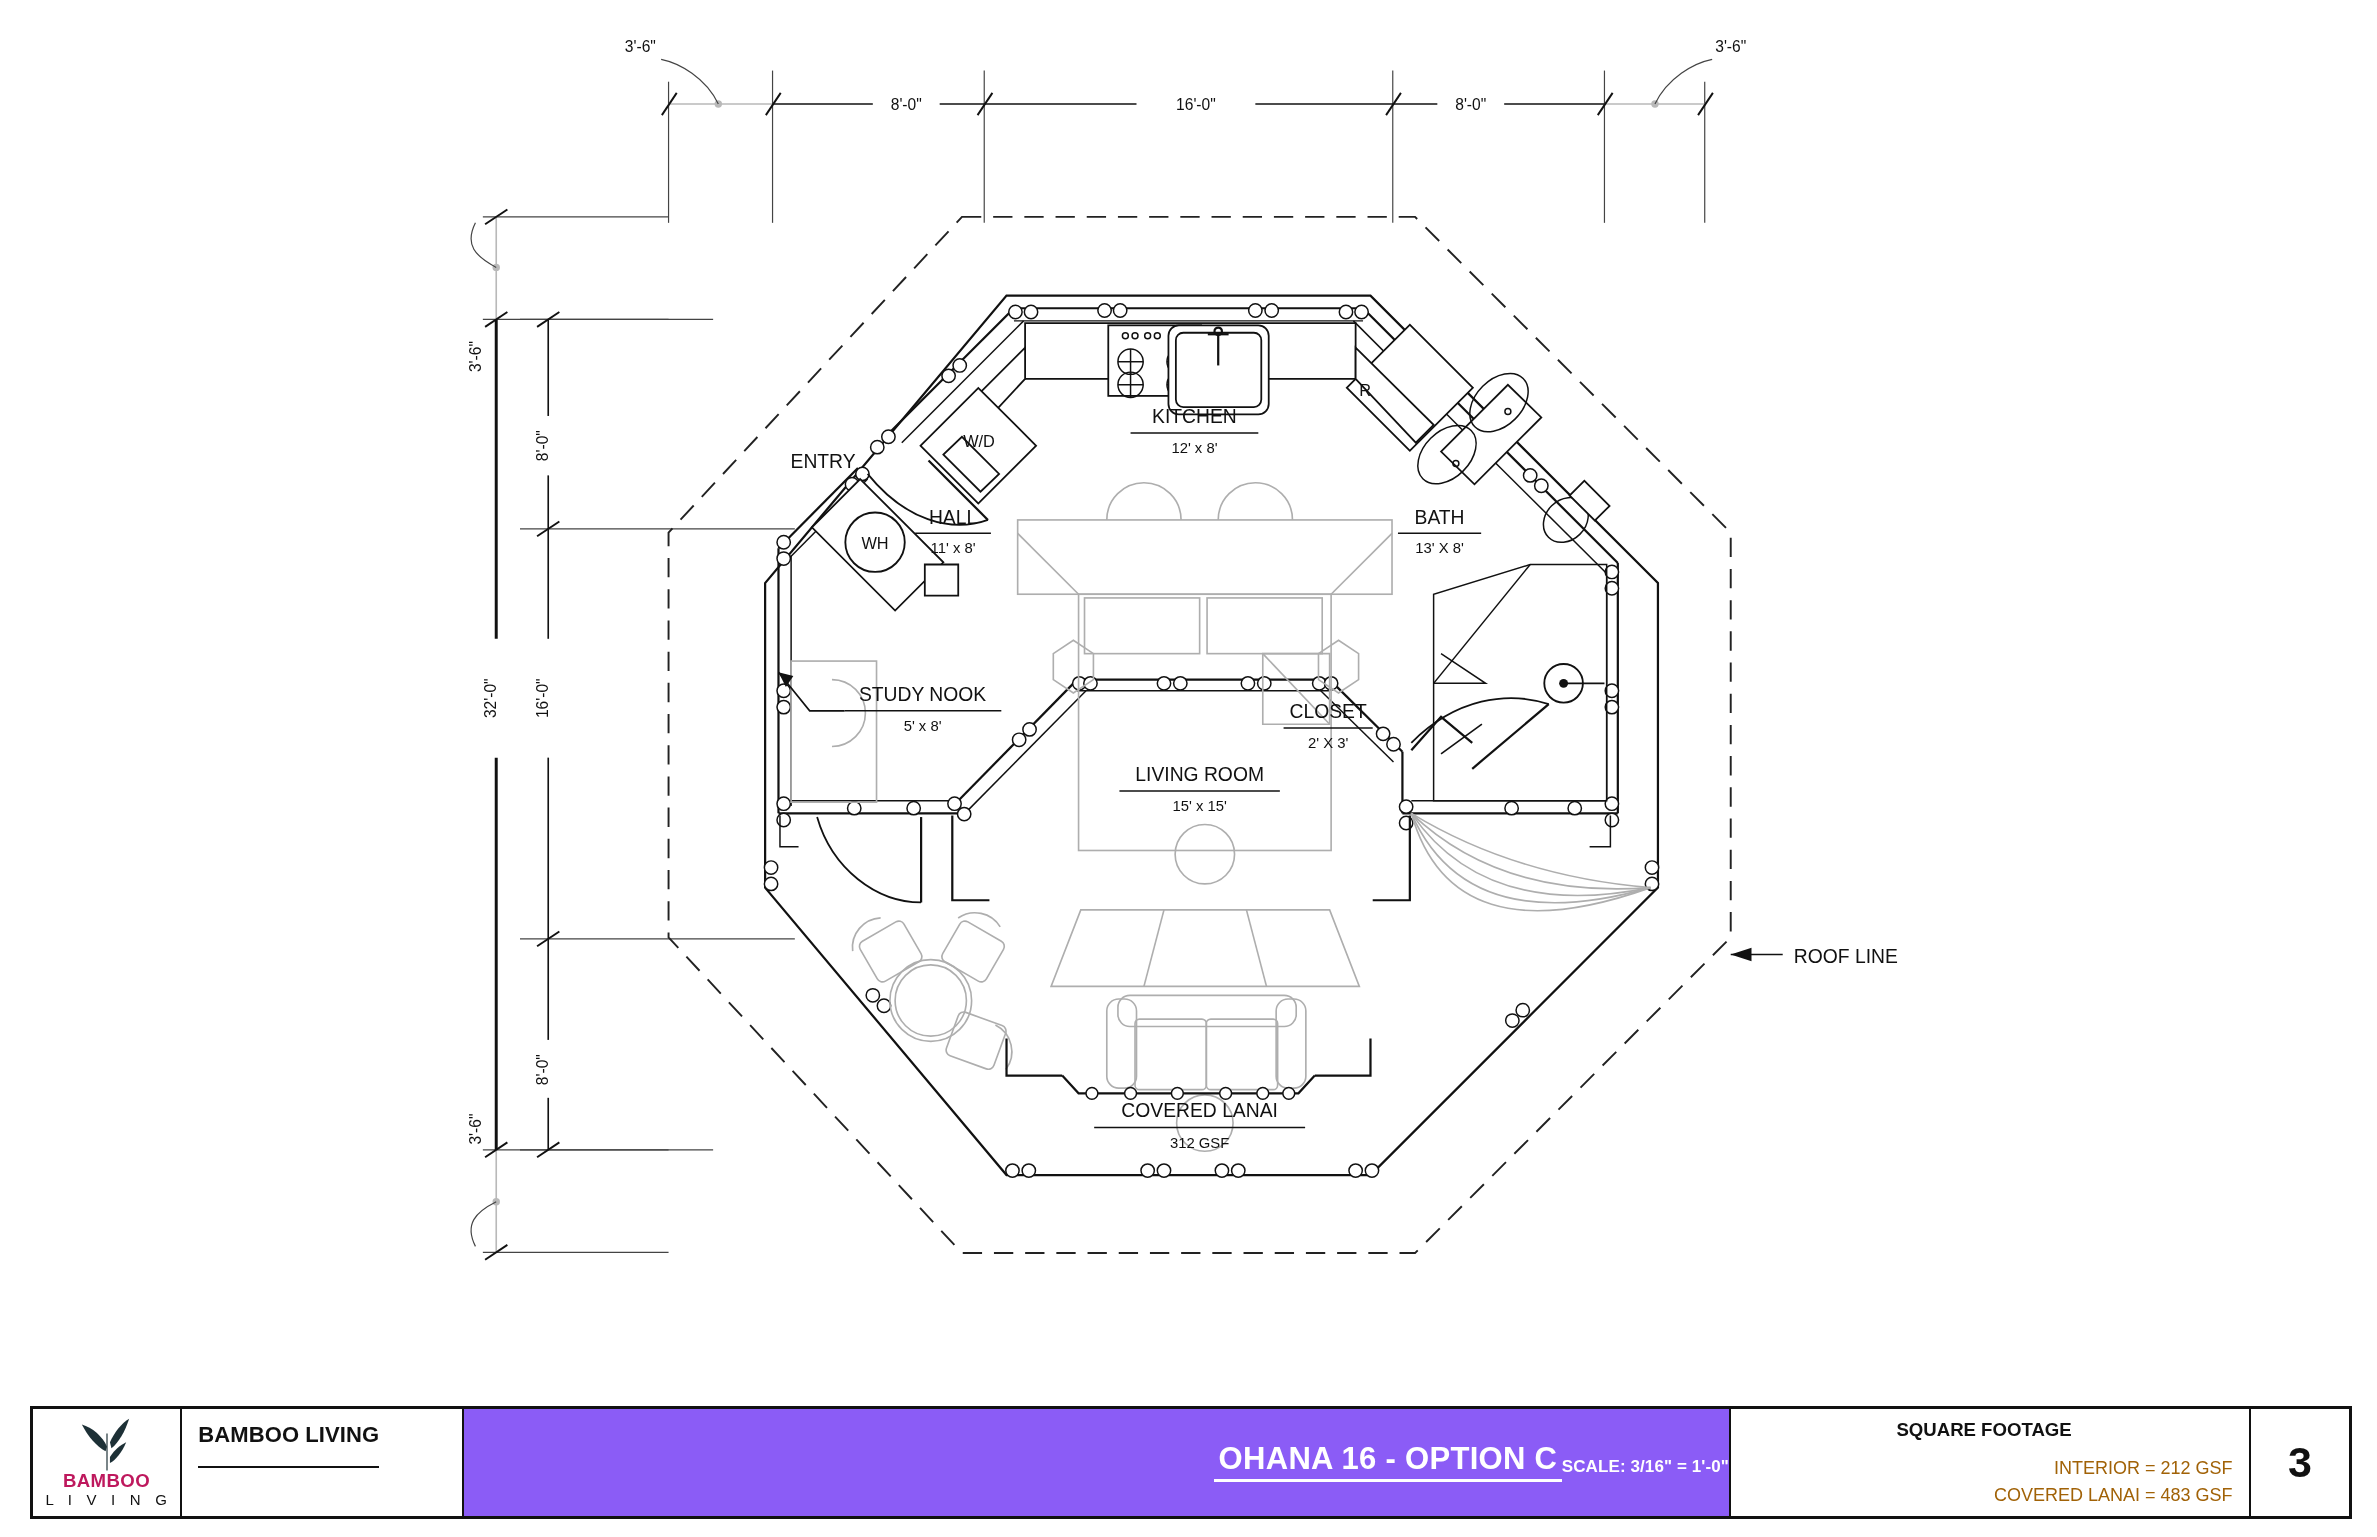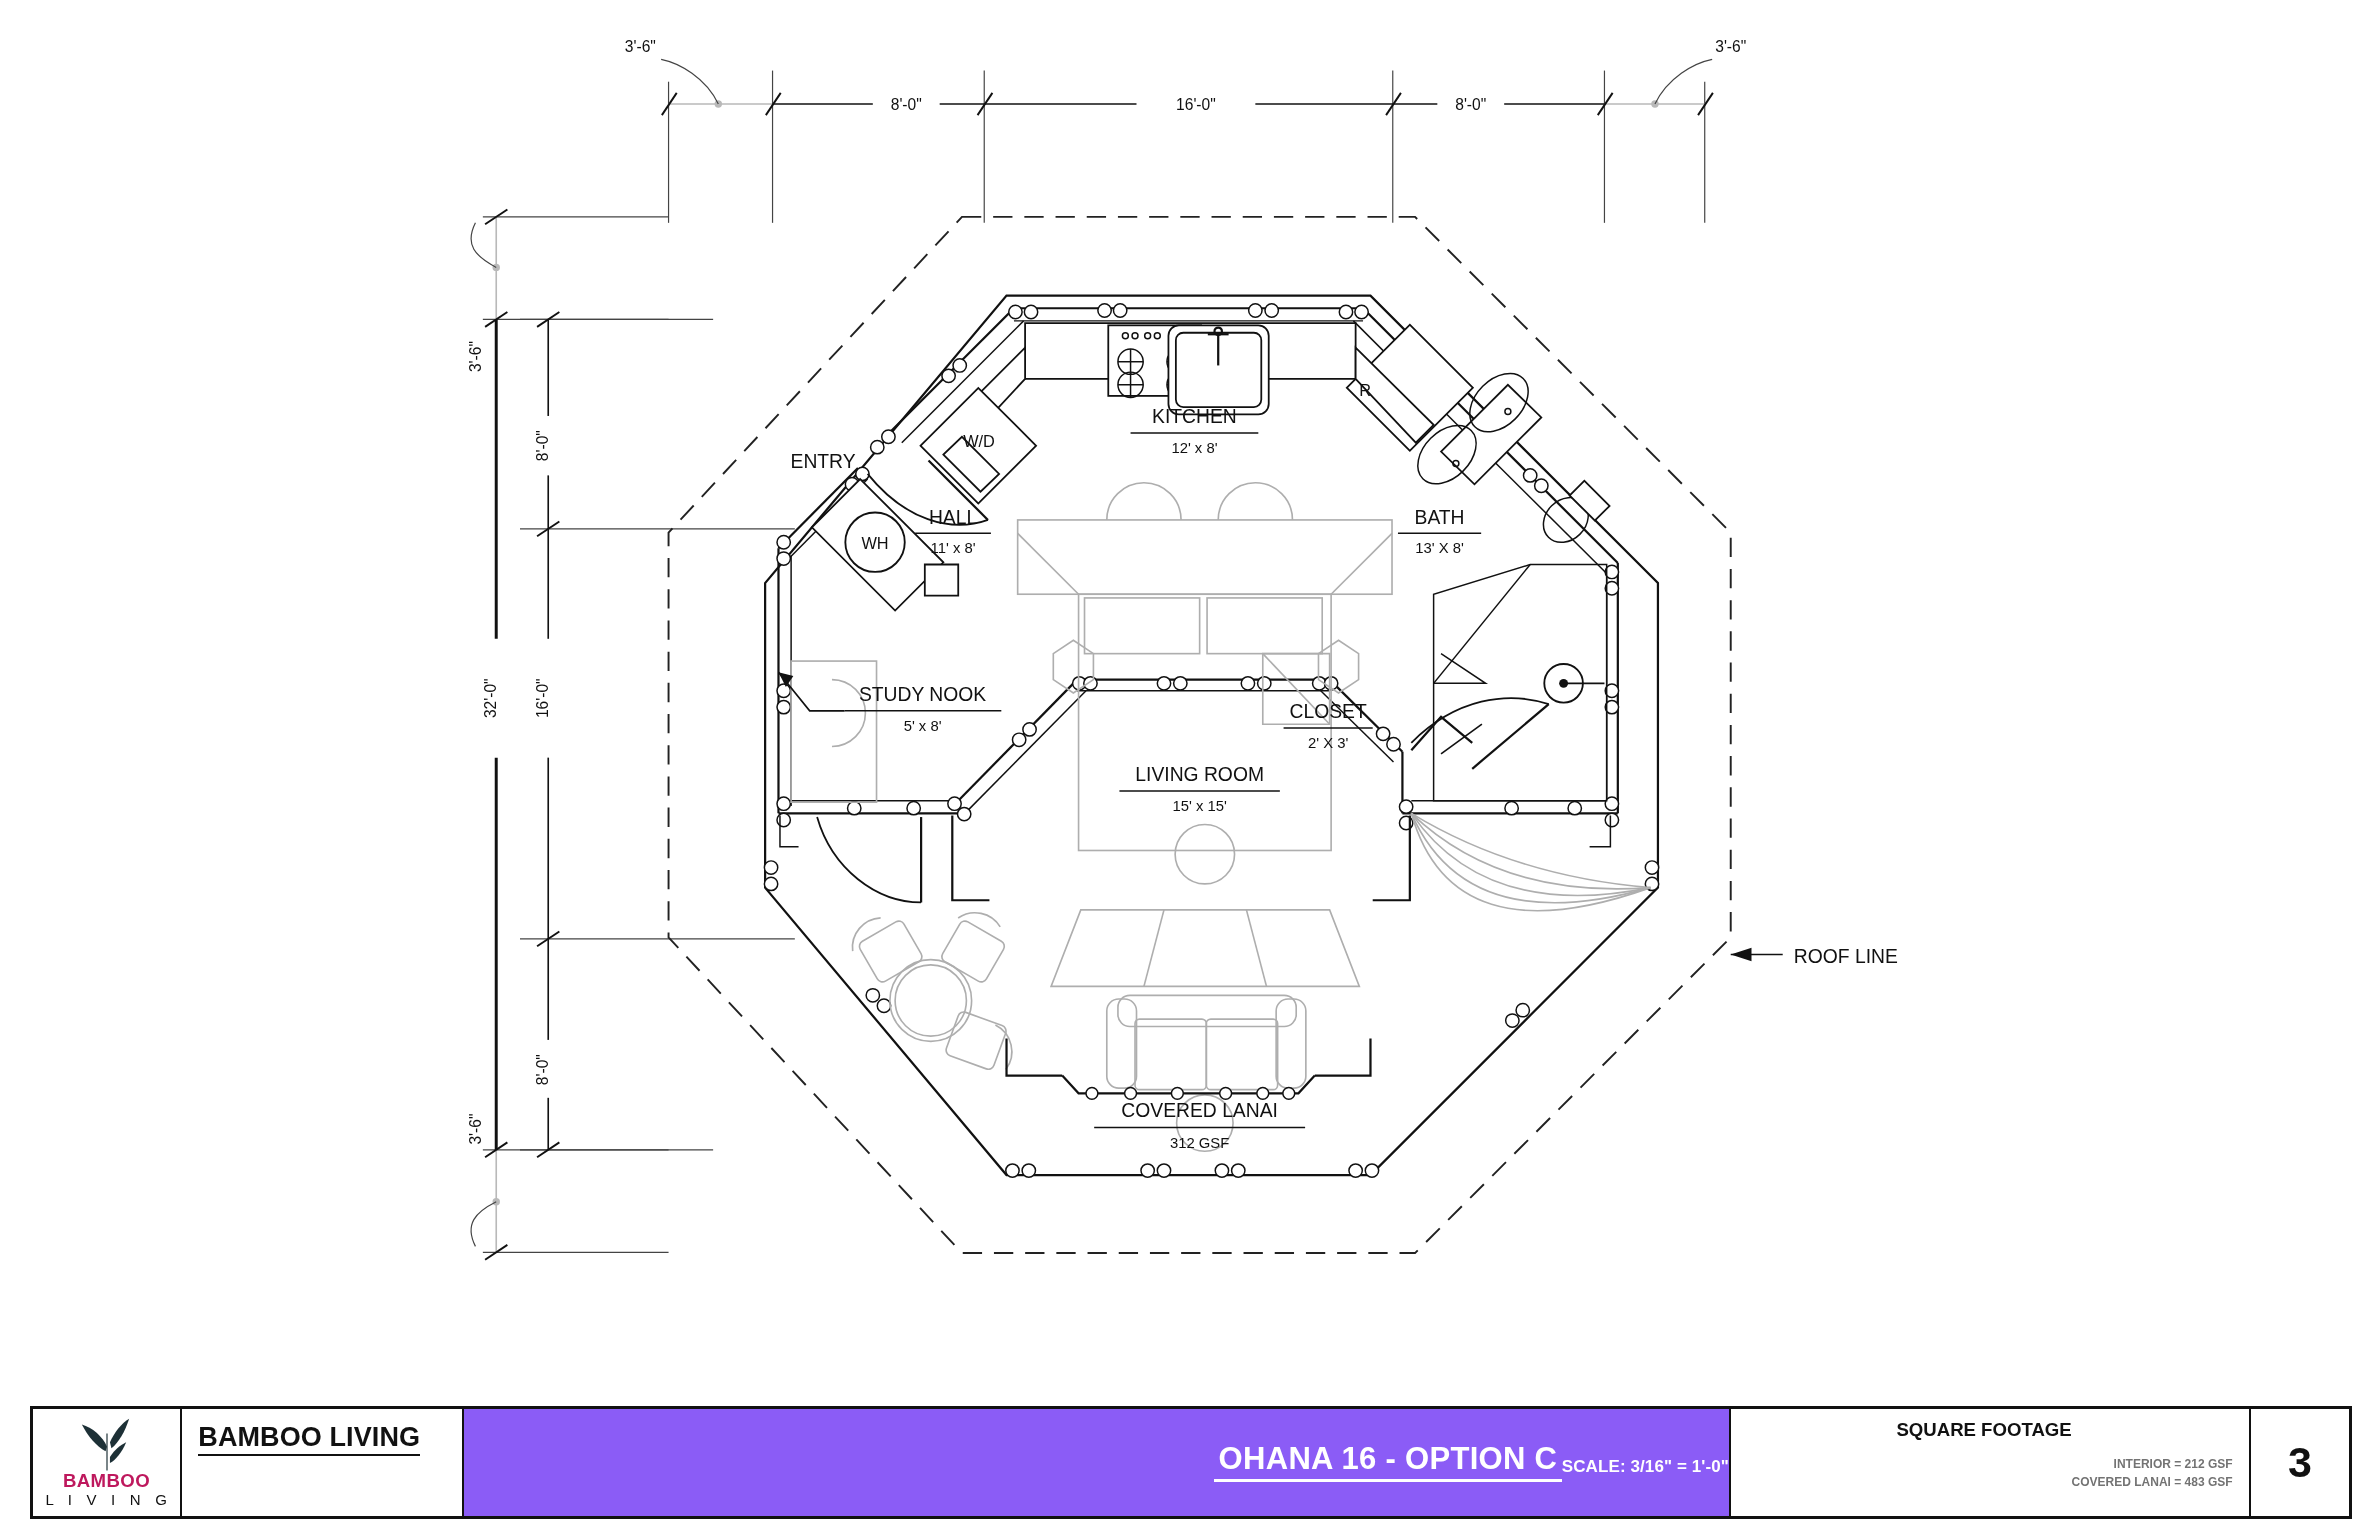--- a/index.html
+++ b/index.html
@@ -54,23 +54,23 @@
     font-size: 15px; letter-spacing: 5.2px; color: #111;
     line-height: 1.15; margin-left: 4.5px;
   }
 
   
   #tb-address {
     width: 282px;
     padding: 12.6px 0 0 16.3px;
   }
   .company-name {
-    font-size: 27px; font-weight: bold; color: #111;
+    font-size: 22px; font-weight: bold; color: #111;
     border-bottom: 2.2px solid #111;
-    display: inline-block; padding-bottom: 1px; letter-spacing: 0.1px;
+    display: inline-block; padding-bottom: 18px; letter-spacing: 0.1px;
   }
   .addr-lines { margin-top: 13.4px; }
   .addr-line { font-size: 15px; color: #111; line-height: 1.42; }
 
   
   #tb-title {
     flex: 1 1 auto;
     background: #8b5cf6;
     display: flex; flex-direction: row;
     align-items: center; justify-content: flex-end;
@@ -93,21 +93,21 @@
     padding: 12px 10.4px 0 4.5px;
     gap: 3px;
   }
   .sqft-col { flex: 1 1 0; text-align: right; }
   .sqft-col.left { padding-right: 6px; }
   .sqft-head {
     font-size: 18.6px; font-weight: bold; color: #111;
     text-align: center; line-height: 1; margin-bottom: 15px;
     white-space: nowrap;
   }
-  .sqft-line { font-size: 12px; font-weight: bold; color: #737373; line-height: 1.5; }
+  .sqft-line { font-size: 18px; font-weight: normal; color: #a16207; line-height: 1.5; }
   .sqft-sub  { font-size: 12.6px; font-weight: normal; color: #111; line-height: 1.5; }
   .sqft-gap { height: 10.4px; }
 
   
   #tb-page {
     width: 98px;
     display: flex; align-items: center; justify-content: center;
   }
   .page-num { font-size: 43px; font-weight: bold; color: #111; line-height: 1; }
 

